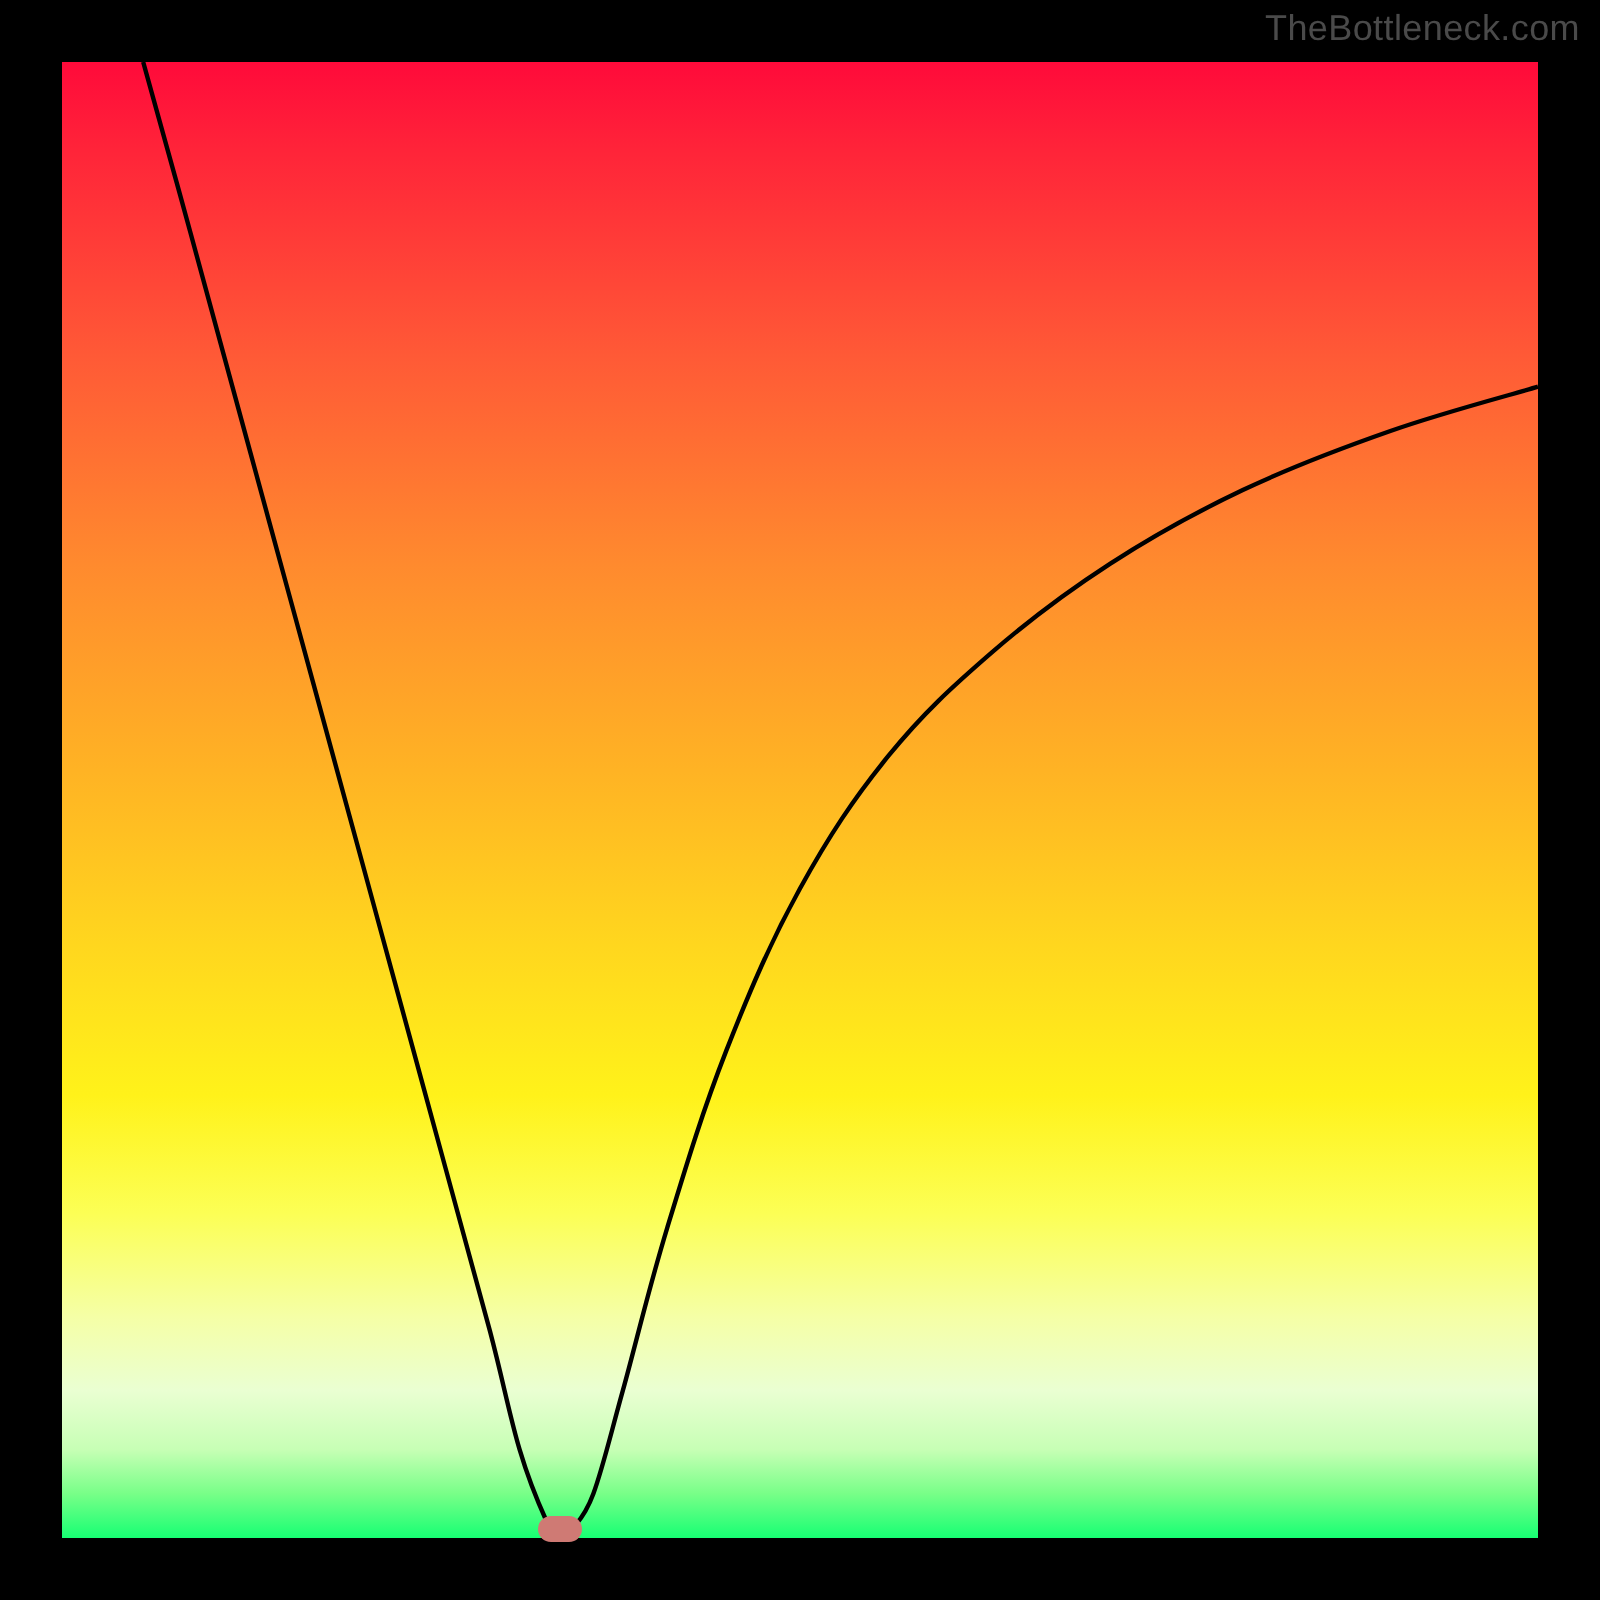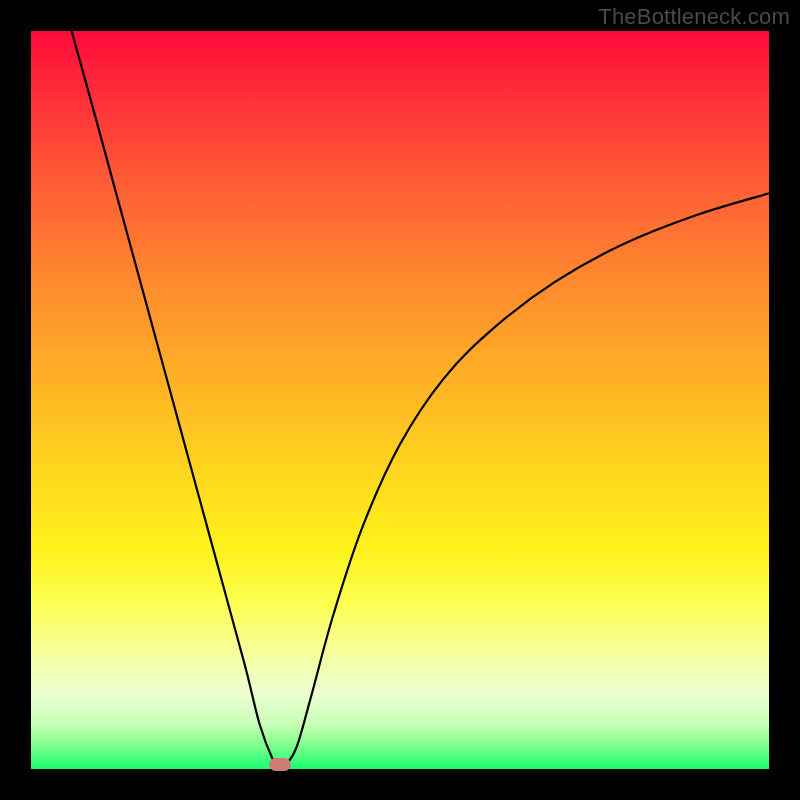--- a/index.html
+++ b/index.html
@@ -31,21 +31,21 @@
       #c7ffb5 94%,
       #78ff88 97%,
       #17ff73 100%
     );
   }
   .attribution {
     position: absolute;
     top: 4px;
     right: 10px;
     color: #4a4a4a;
-    font-size: 22px;
+    font-size: 18px;
     font-weight: 500;
     letter-spacing: 0.2px;
   }
   svg.curve {
     position: absolute;
     left: 0;
     top: 0;
     width: 738px;
     height: 738px;
   }

